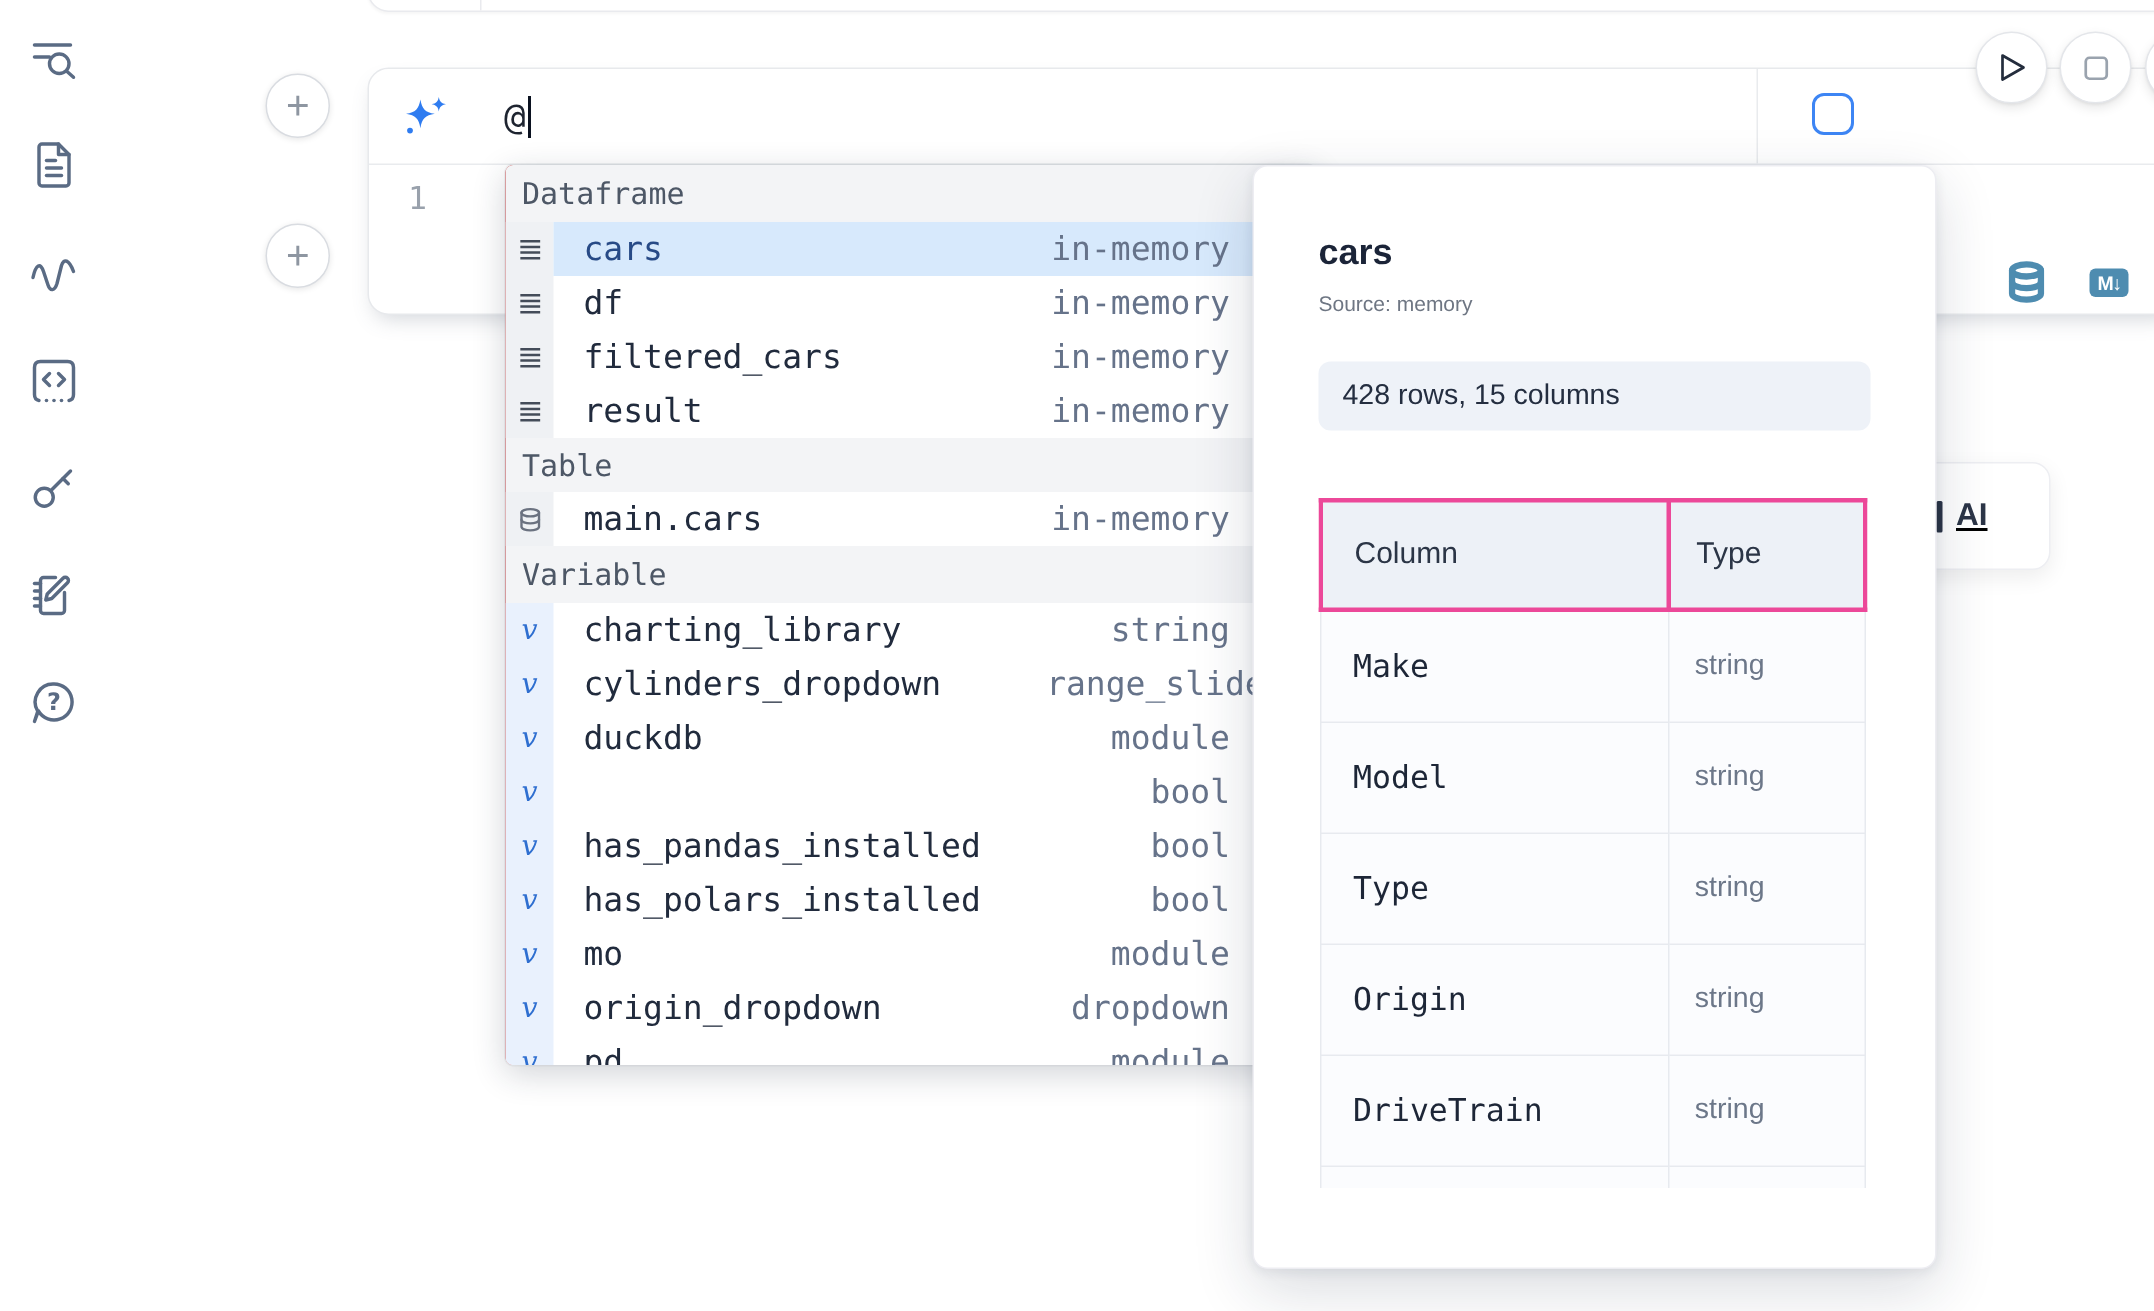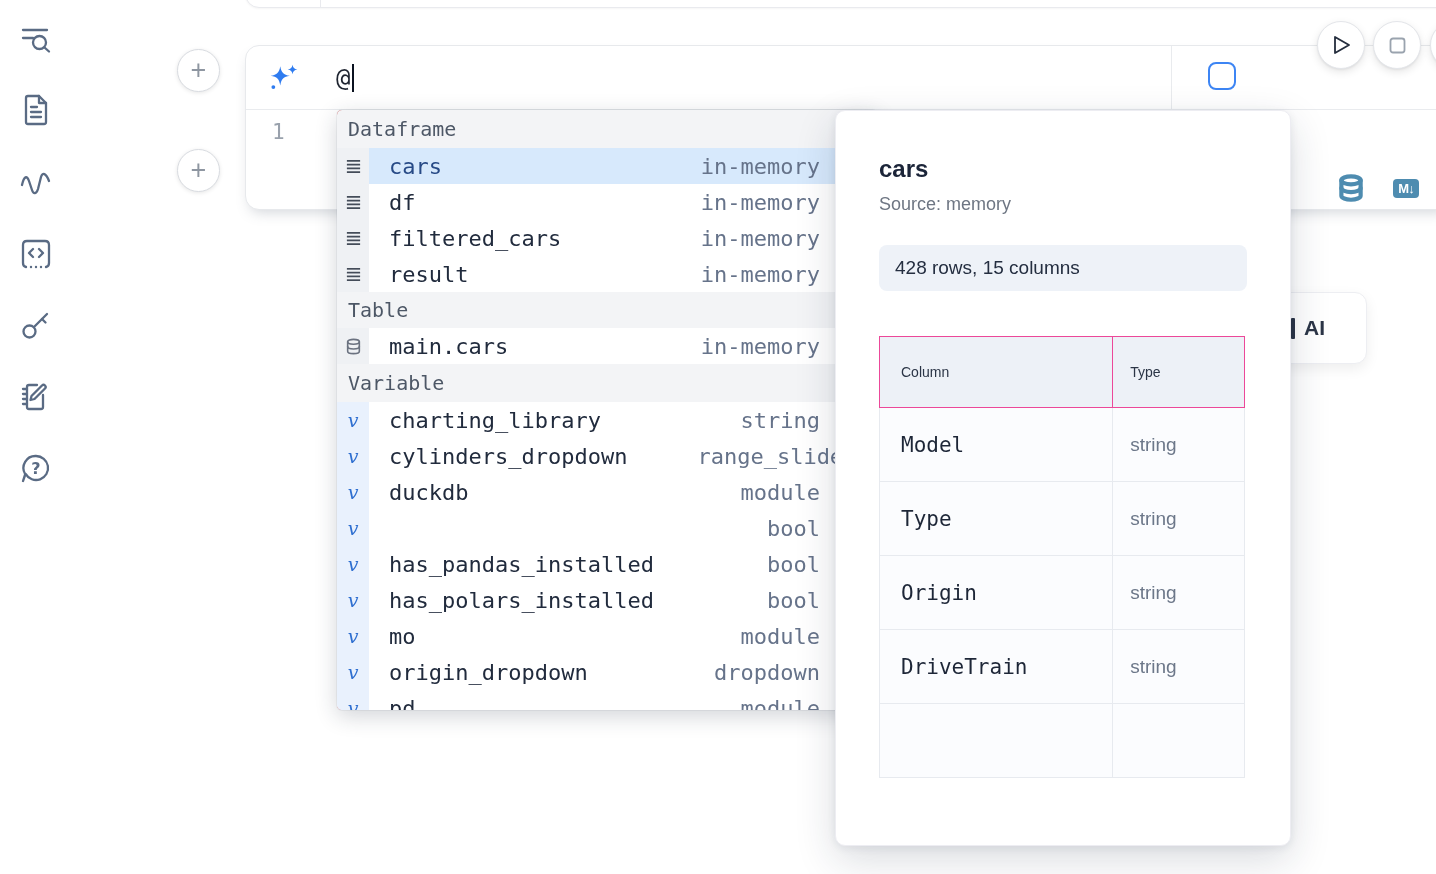--- a/index.html
+++ b/index.html
@@ -56,35 +56,35 @@
   .c-main{flex:1;display:flex;align-items:center;padding:0 57px 0 20px;}
   .c-name{font-family:"DejaVu Sans Mono",monospace;font-size:22px;color:#212b3d;white-space:nowrap;}
   .c-type{margin-left:auto;padding-left:70px;font-family:"DejaVu Sans Mono",monospace;font-size:22px;color:#66738a;white-space:nowrap;}
   .c-row.selected .c-main{background:#d7e9fc;}
   .c-row.selected .c-name{color:#274a86;}
   
   .popup{position:absolute;left:835px;top:110px;width:456px;height:736px;background:#fff;z-index:20;
     border:1px solid #ededf2;border-radius:10px;box-sizing:border-box;
     box-shadow:0 14px 40px rgba(25,35,60,.16),0 2px 8px rgba(25,35,60,.08);}
   .pv-title{margin:44px 0 0 43px;font-size:24px;font-weight:700;color:#1b2438;line-height:1.2;}
-  .pv-source{margin:10px 0 0 43px;font-size:18px;color:#6e7683;line-height:1.2;}
+  .pv-source{margin:10px 0 0 43px;font-size:14px;color:#6e7683;line-height:1.2;}
   .pv-badge{margin:30px 0 0 43px;width:368px;height:46px;box-sizing:border-box;background:#eef2f8;border-radius:8px;
     display:flex;align-items:center;padding-left:16px;font-size:19px;color:#242e40;}
   .pv-tablewrap{margin:45px 0 0 43px;width:366px;height:460px;overflow:hidden;}
   .pv-table{border-collapse:collapse;width:366px;}
-  .pv-table th{width:234px;height:70px;background:#edf1f7;border:1px solid #ec4899;text-align:left;
-    padding:0 0 0 21px;font-size:14px;font-weight:400;color:#2b3546;}
+  .pv-table th{width:234px;height:70px;background:#edf1f7;border:3px solid #ec4899;text-align:left;
+    padding:0 0 0 21px;font-size:20px;font-weight:400;color:#2b3546;}
   .pv-table th.t2{width:132px;padding-left:17px;}
   .pv-table td{height:73px;border:1px solid #e7eaef;background:#fbfcfe;padding:0 0 0 21px;}
   .pv-table td.colname{font-family:"DejaVu Sans Mono",monospace;font-size:21px;color:#1d2637;}
   .pv-table td.coltype{font-size:19px;color:#6c7789;padding-left:17px;}
   
-  .ai-card{position:absolute;left:1240px;top:292px;width:127px;height:72px;background:#fff;z-index:15;
+  .ai-card{position:absolute;left:1240px;top:308px;width:127px;height:72px;background:#fff;z-index:15;
     border:1px solid #edeef2;border-radius:12px;box-shadow:0 5px 14px rgba(0,0,0,.07);
-    display:flex;align-items:center;box-sizing:border-box;}
+    display:flex;align-items:center;box-sizing:border-box;text-decoration:underline;}
   .ai-sliver{width:4px;height:21px;background:#2c3547;margin-left:50px;border-radius:1px;}
   .ai-label{margin-left:9px;font-size:21px;font-weight:700;color:#2c3547;}
   .hidden-defs{position:absolute;width:0;height:0;overflow:hidden;}
 </style>
 </head>
 <body>
 
 <svg class="hidden-defs" aria-hidden="true">
   <symbol id="sym-df" viewBox="0 0 18 18">
     <line x1="2" y1="3" x2="16" y2="3"></line>
@@ -355,20 +355,24 @@
   <div class="pv-tablewrap">
     <table class="pv-table">
       <thead>
         <tr>
           <th>Column</th>
           <th class="t2">Type</th>
         </tr>
       </thead>
       <tbody>
         <tr>
+          <td class="colname">Make</td>
+          <td class="coltype">string</td>
+        </tr>
+        <tr>
           <td class="colname">Model</td>
           <td class="coltype">string</td>
         </tr>
         <tr>
           <td class="colname">Type</td>
           <td class="coltype">string</td>
         </tr>
         <tr>
           <td class="colname">Origin</td>
           <td class="coltype">string</td>

